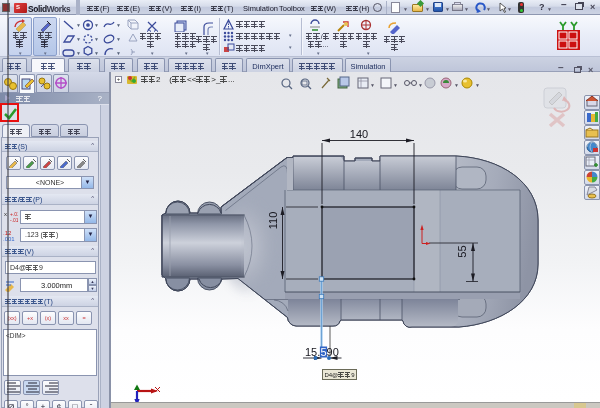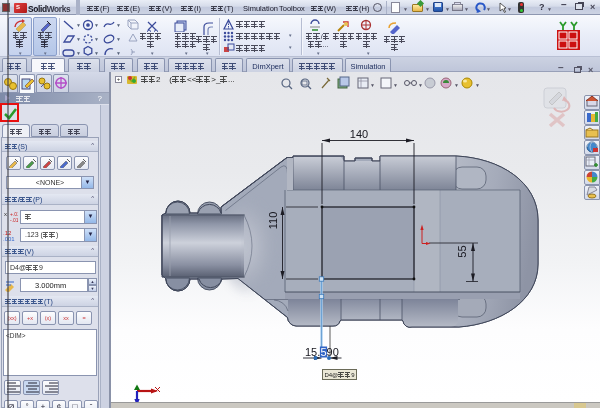--- a/index.html
+++ b/index.html
@@ -527,21 +527,21 @@
 <div class="abs" style="left:84px;top:125px;width:12px;height:12px;background:linear-gradient(#cfe0f8,#94b8e8);border-left:1px solid #8a94b0;color:#224;font-size:6px;text-align:center;line-height:11px;">▼</div>
 <div class="abs" style="left:2px;top:142px;width:96px;height:11px;background:linear-gradient(#e4e8f2,#cdd3e3);border-bottom:1px solid #aab2c6;">
           <span style="position:absolute;left:3px;top:1.5px;font-size:7px;color:#1a3a7a;font-weight:bold;"><i class="k k6"></i><i class="k k6"></i><i class="k k6"></i><span style="font-weight:normal">(V)</span></span>
           <span style="position:absolute;right:4px;top:1px;font-size:6px;color:#446;">^</span>
         </div>
 <div class="abs" style="left:5px;top:157px;width:91px;height:13px;background:#fff;border:1px solid #8a94b0;font-size:7px;color:#333;padding:2px 0 0 4px;">D4@<i class="k k6"></i><i class="k k6"></i>9</div>
 <svg class="abs" style="left:3px;top:175px" width="14" height="13">
           <path d="M2,11 L8,5 L11,8 L5,14 Z" fill="#e8b84a"></path>
           <path d="M3,3 L11,3 M3,6 L8,6" stroke="#36c" stroke-width="1"></path>
         </svg>
-<div class="abs" style="left:20px;top:174px;width:68px;height:14px;background:#fff;border:1px solid #8a94b0;font-size:7.5px;color:#222;padding:2px 0 0 14px;">3.000mm</div>
+<div class="abs" style="left:20px;top:174px;width:68px;height:14px;background:#fff;border:1px solid #8a94b0;font-size:7.5px;color:#222;padding:2px 0 0 20px;">3.000mm</div>
 <div class="abs" style="left:88px;top:174px;width:9px;height:7px;background:linear-gradient(#eef2fa,#c2cee8);border:1px solid #8a94b0;font-size:4px;text-align:center;color:#335;">▲</div>
 <div class="abs" style="left:88px;top:181px;width:9px;height:7px;background:linear-gradient(#eef2fa,#c2cee8);border:1px solid #8a94b0;font-size:4px;text-align:center;color:#335;">▼</div>
 <div class="abs" style="left:2px;top:192px;width:96px;height:11px;background:linear-gradient(#e4e8f2,#cdd3e3);border-bottom:1px solid #aab2c6;">
           <span style="position:absolute;left:3px;top:1.5px;font-size:7px;color:#1a3a7a;font-weight:bold;"><i class="k k6"></i><i class="k k6"></i><i class="k k6"></i><i class="k k6"></i><i class="k k6"></i><i class="k k6"></i><span style="font-weight:normal">(T)</span></span>
           <span style="position:absolute;right:4px;top:1px;font-size:6px;color:#446;">^</span>
         </div>
 <div class="abs" style="left:4px;top:207px;width:16px;height:14px;background:linear-gradient(#fdfdfe,#e4e8f2);border:1px solid #8a94b0;border-radius:2px;font-size:5.5px;color:#c33;text-align:center;line-height:13px;">(xx)</div>
 <div class="abs" style="left:22px;top:207px;width:16px;height:14px;background:linear-gradient(#fdfdfe,#e4e8f2);border:1px solid #8a94b0;border-radius:2px;font-size:5.5px;color:#c33;text-align:center;line-height:13px;">+x</div>
 <div class="abs" style="left:40px;top:207px;width:16px;height:14px;background:linear-gradient(#fdfdfe,#e4e8f2);border:1px solid #8a94b0;border-radius:2px;font-size:5.5px;color:#c33;text-align:center;line-height:13px;">(x)</div>
 <div class="abs" style="left:58px;top:207px;width:16px;height:14px;background:linear-gradient(#fdfdfe,#e4e8f2);border:1px solid #8a94b0;border-radius:2px;font-size:5.5px;color:#c33;text-align:center;line-height:13px;">xx</div>

